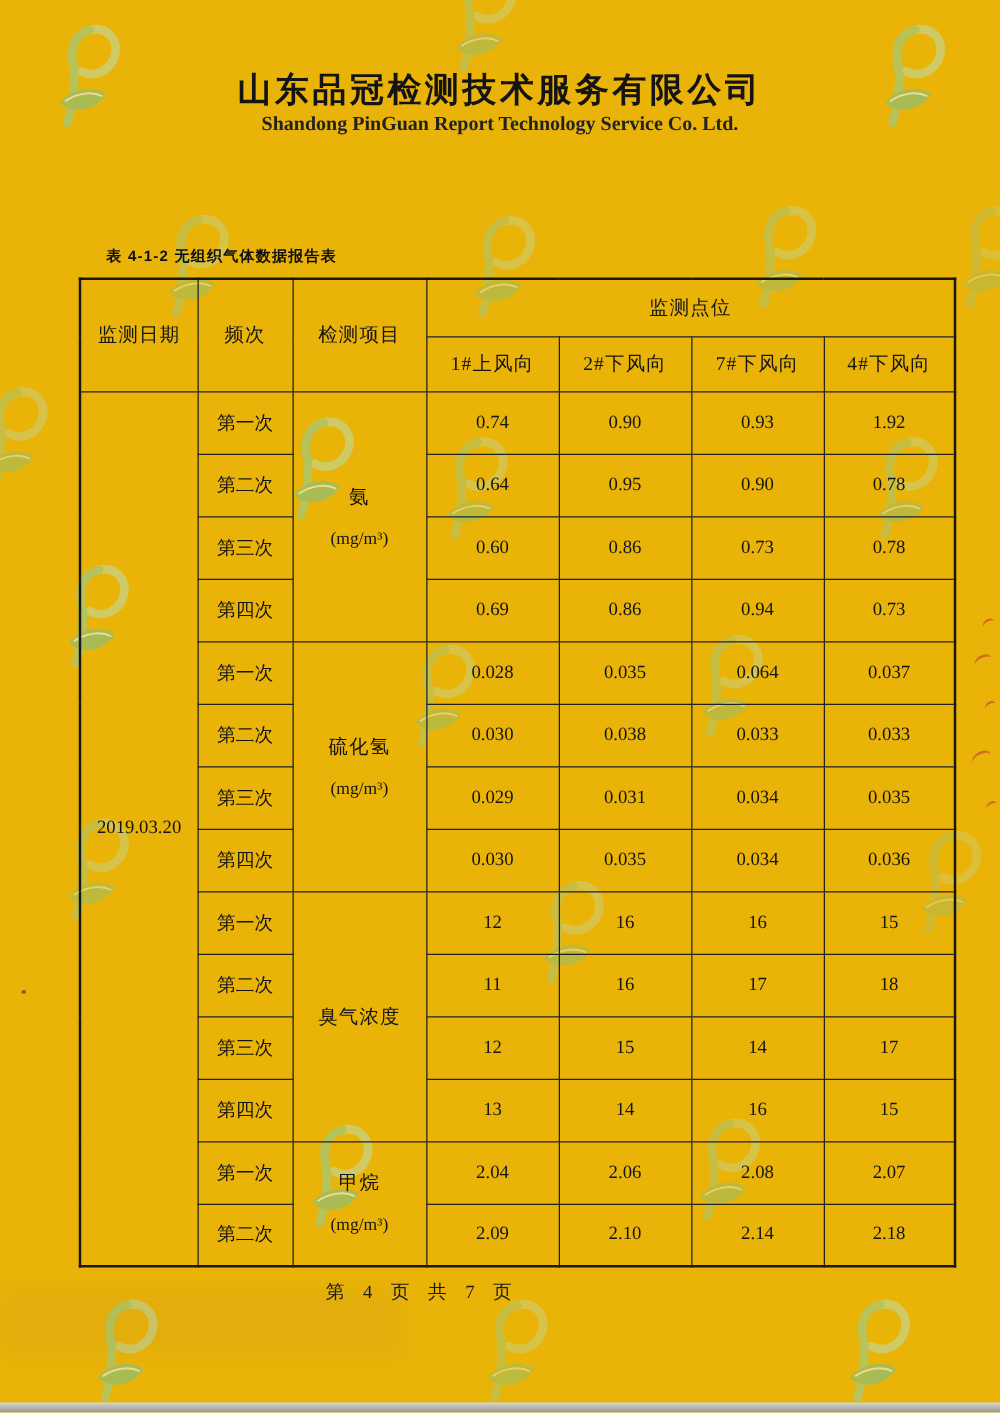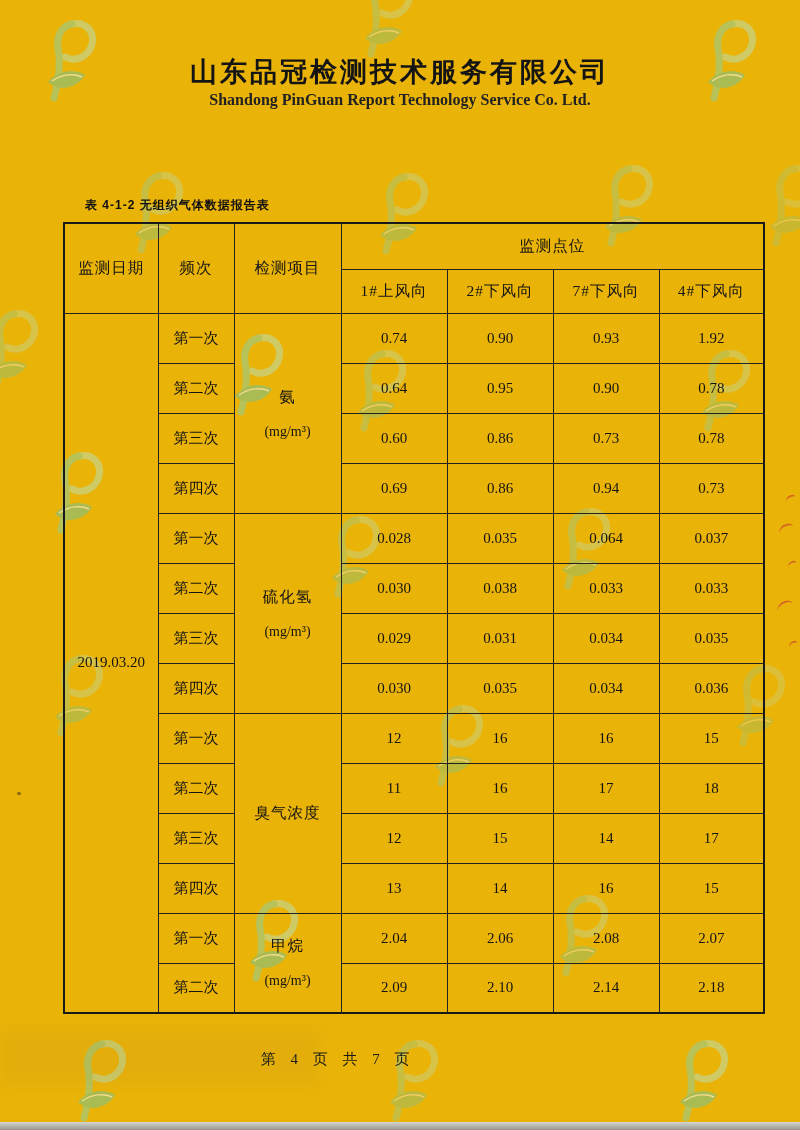--- a/index.html
+++ b/index.html
@@ -33,21 +33,21 @@
   .rpt .hc{font-size:15.5px;letter-spacing:1px;}
   .rpt tr.hr1{height:46px;}
   .rpt tr.hr2{height:44px;}
   .rpt tr.br{height:50px;}
   .num{font-family:"Liberation Serif","DejaVu Serif",serif;font-size:15px;}
   .item-name{font-size:15.5px;letter-spacing:1px;}
   .item-unit{font-size:14px;margin-top:16px;}
   
   .footer{position:absolute;left:0;top:1024px;width:672px;text-align:center;
     font-size:15px;color:#1a1a1a;word-spacing:7px;letter-spacing:2px;
-    font-family:"Liberation Serif","DejaVu Serif",serif;margin-top:26px;}
+    font-family:"Liberation Serif","DejaVu Serif",serif;}
   
   .wm{position:absolute;width:64px;height:84px;pointer-events:none;}
   .wm svg{width:100%;height:100%;}
   .wm-a{opacity:.55;} .wm-b{opacity:.38;} .wm-c{opacity:.28;}
   
   .redmark{position:absolute;border-top:2px solid rgba(196,40,52,.55);
     border-radius:60% 40%;transform:rotate(-18deg);}
   .speck{position:absolute;width:4px;height:3px;background:rgba(40,40,40,.55);border-radius:50%;}
   .edge-shadow{position:absolute;left:0;bottom:0;width:800px;height:8px;
     background:linear-gradient(#d6d6d2,#97978f);}

